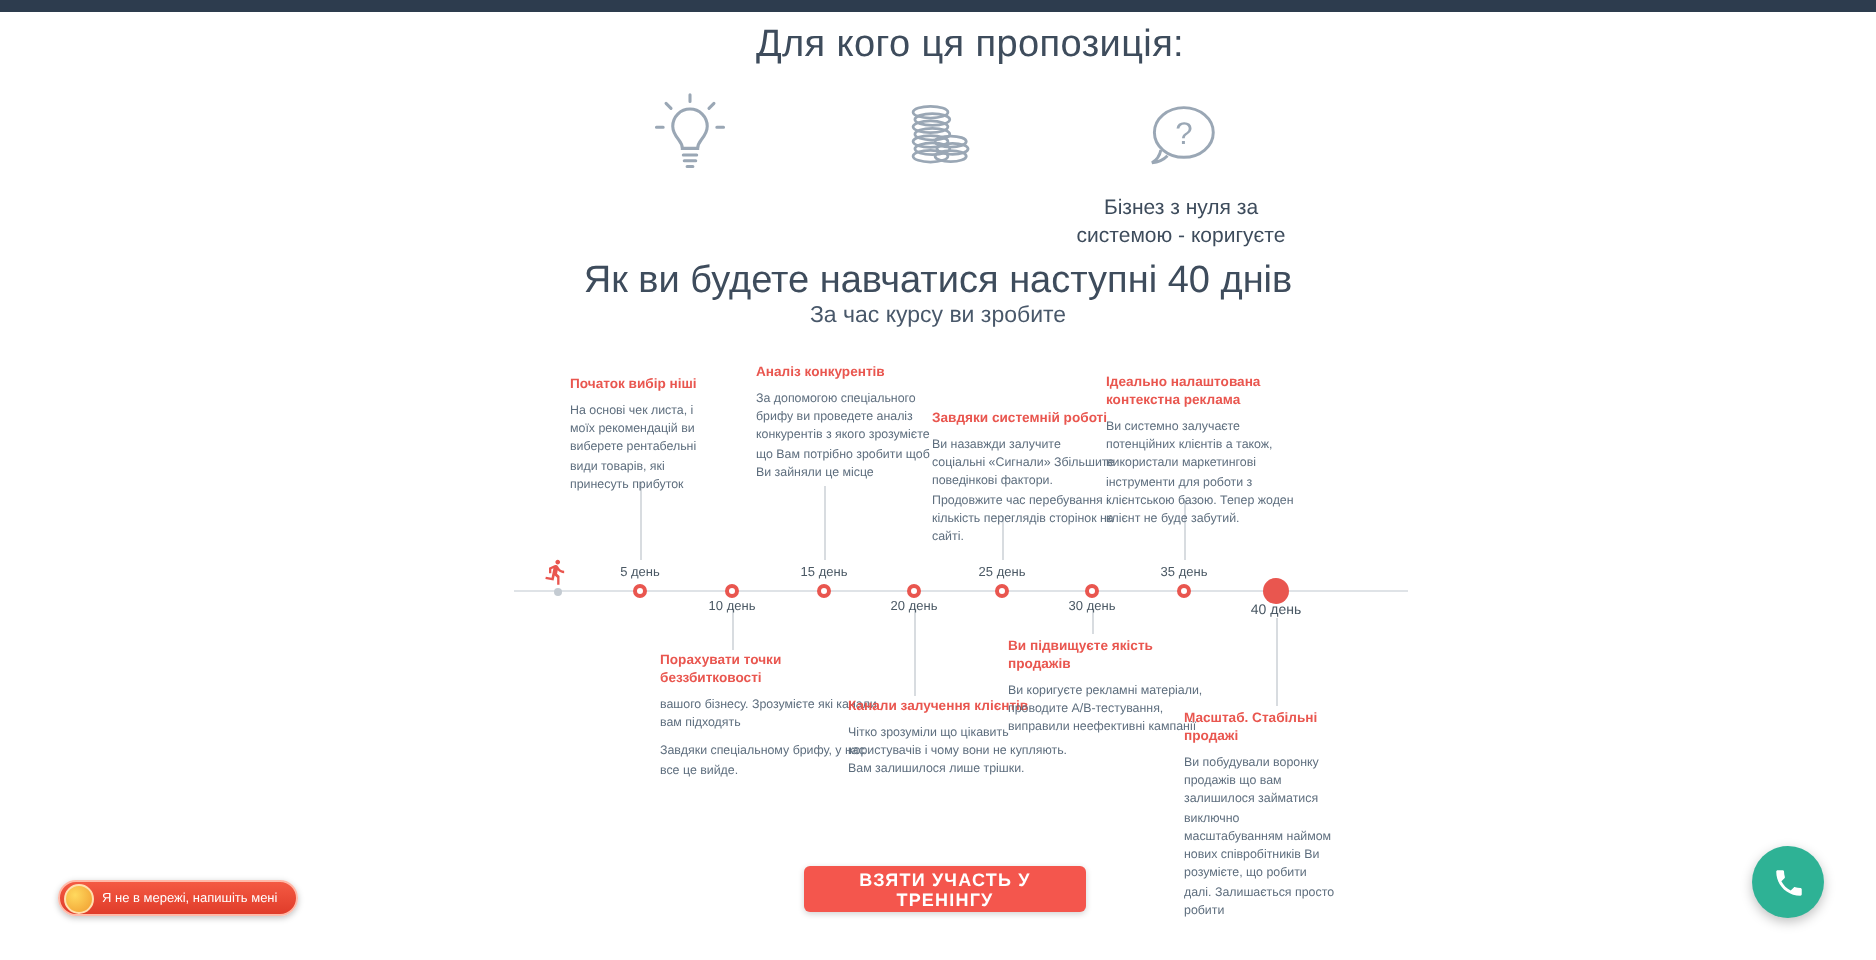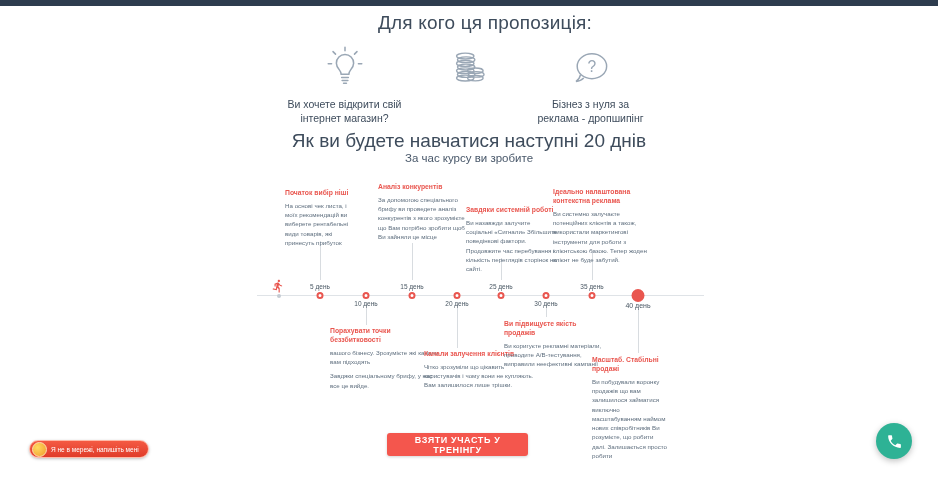--- a/index.html
+++ b/index.html
@@ -35,21 +35,21 @@
   .day-above{top:283px;}
   .day-below{top:300px;}
   .day-last{top:302px;font-size:7px;}
   .connector{position:absolute;width:1px;background:#d8dce0;}
   .tl-block{position:absolute;}
   .tl-block h4{margin:0 0 3px;font-size:6.8px;color:#e9564f;font-weight:bold;line-height:1.3;}
   .tl-block p{margin:0;font-size:6.2px;line-height:1.5;color:#5e6e7e;}
   .tl-block p + p{margin-top:5px;}
 
   
-  .cta-button{position:absolute;left:387px;top:433px;width:141px;height:23px;background:#f4564d;
+  .cta-button{position:absolute;left:402px;top:433px;width:141px;height:23px;background:#f4564d;
     border:none;border-radius:3px;color:#fff;font-family:"Liberation Sans",sans-serif;
     font-size:9px;font-weight:bold;letter-spacing:.6px;display:flex;align-items:center;
     justify-content:center;cursor:pointer;box-shadow:0 1px 3px rgba(0,0,0,.18);}
 
   
   .chat-badge{position:absolute;left:29px;top:440px;height:18px;box-sizing:border-box;
     background:linear-gradient(#f45a43,#e03c2a);border:1px solid #ffb9a8;border-radius:10px;
     display:flex;align-items:center;padding:0 9px 0 2px;cursor:pointer;box-shadow:0 1px 3px rgba(0,0,0,.25);}
   .chat-avatar{width:13px;height:13px;border-radius:50%;border:1px solid #ffe0b0;
     background:radial-gradient(circle at 35% 35%,#ffd95e,#f09b2e);margin-right:4px;flex:0 0 auto;}
@@ -69,21 +69,20 @@
 
 <div class="audience-row">
   <div class="audience-col">
     <span class="audience-icon">
       <svg width="46" height="46" viewBox="0 0 48 48" fill="none" stroke="#9aa7b5" stroke-width="1.6" stroke-linecap="round">
         <path d="M24 11c5 0 9 4 9 9 0 3.2-1.6 5.2-3.1 7-1.1 1.4-1.9 2.6-1.9 4.5h-8c0-1.9-.8-3.1-1.9-4.5-1.5-1.8-3.1-3.8-3.1-7 0-5 4-9 9-9z"></path>
         <path d="M20.5 35h7M21 38h6M22.5 41h3"></path>
         <path d="M24 3.5v3.5M11.5 8l2.6 2.6M36.5 8l-2.6 2.6M6.5 20.5H10M38 20.5h3.5"></path>
       </svg>
     </span>
-    <span class="audience-label">Ви хочете відкрити свій інтернет магазин?</span>
   </div>
   <div class="audience-col">
     <span class="audience-icon">
       <svg width="44" height="44" viewBox="0 0 48 48" fill="none" stroke="#9aa7b5" stroke-width="1.5">
         <ellipse cx="21" cy="11" rx="9.5" ry="3.2"></ellipse>
         <ellipse cx="22" cy="15" rx="9.5" ry="3.2"></ellipse>
         <ellipse cx="21" cy="19" rx="9.5" ry="3.2"></ellipse>
         <ellipse cx="22" cy="23" rx="9.5" ry="3.2"></ellipse>
         <ellipse cx="21" cy="27" rx="9.5" ry="3.2"></ellipse>
         <ellipse cx="22" cy="31" rx="9.5" ry="3.2"></ellipse>
@@ -95,25 +94,25 @@
     </span>
   </div>
   <div class="audience-col">
     <span class="audience-icon">
       <svg width="46" height="42" viewBox="0 0 50 44" fill="none" stroke="#9aa7b5" stroke-width="1.6">
         <ellipse cx="26" cy="19" rx="16" ry="13.5"></ellipse>
         <path d="M13.5 28.5c-.6 3.2-2.2 5.4-4.8 7 3.6-.3 6.3-1.6 8.4-3.8"></path>
         <text x="26" y="25.5" font-size="17" text-anchor="middle" fill="#9aa7b5" stroke="none" font-family="Liberation Sans, sans-serif">?</text>
       </svg>
     </span>
-    <span class="audience-label">Бізнез з нуля за реклама - дропшипінг</span>
+    <span class="audience-label">Бізнез з нуля за системою - коригуєте</span>
   </div>
 </div>
 
-<div class="course-title">Як ви будете навчатися наступні 20 днів</div>
+<div class="course-title">Як ви будете навчатися наступні 40 днів</div>
 <div class="course-subtitle">За час курсу ви зробите</div>
 
 <div>
   <div class="tl-line"></div>
 
   <span class="runner">
     <svg width="14" height="14" viewBox="0 0 24 24" fill="#e9564f">
       <path d="M13.49 5.48c1.1 0 2-.9 2-2s-.9-2-2-2-2 .9-2 2 .9 2 2 2zm-3.6 13.9l1-4.4 2.1 2v6h2v-7.5l-2.1-2 .6-3c1.3 1.5 3.3 2.5 5.5 2.5v-2c-1.9 0-3.5-1-4.3-2.4l-1-1.6c-.4-.6-1-1-1.7-1-.3 0-.5.1-.8.1l-5.2 2.2v4.7h2v-3.4l1.8-.7-1.6 8.1-4.9-1-.4 2 7 1.4z"></path>
     </svg>
   </span>

